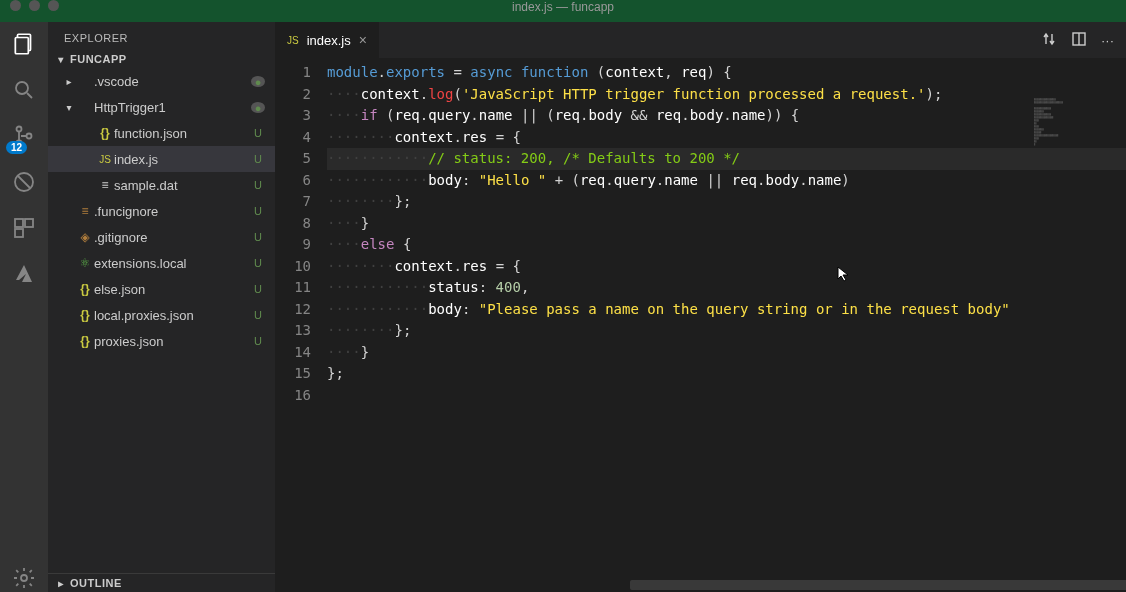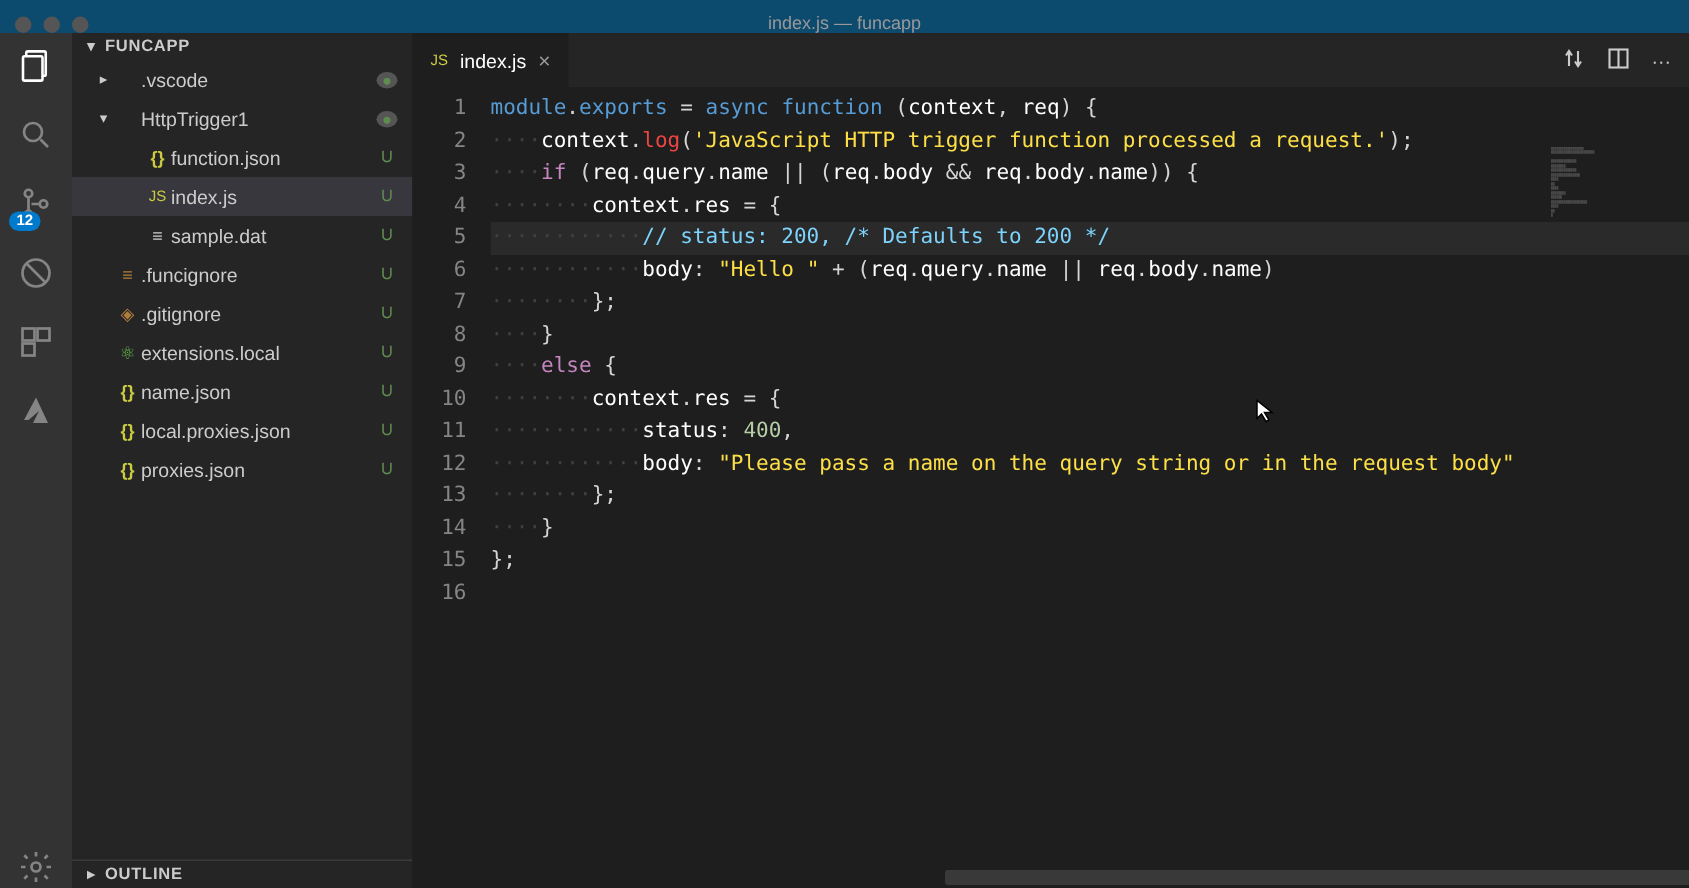--- a/index.html
+++ b/index.html
@@ -1,17 +1,17 @@
 <!DOCTYPE html>
 <html><head>
 <meta charset="utf-8">
 <style>
 *{margin:0;padding:0;box-sizing:border-box}
 body{font-family:-apple-system,BlinkMacSystemFont,"Segoe UI",sans-serif;background:#1e1e1e;color:#ccc;width:1126px;height:592px;overflow:hidden;font-size:13px}
-.titlebar{height:22px;background:#0c4a6e;display:flex;align-items:flex-end;position:relative}
+.titlebar{height:22px;background:#14532d;display:flex;align-items:flex-start;position:relative}
 .traffic{display:flex;gap:8px;padding-left:10px}
 .dot{width:11px;height:11px;border-radius:50%;background:#555}
 .title{position:absolute;left:50%;transform:translateX(-50%);font-size:12px;color:#999}
 .main{display:flex;height:570px}
 .activitybar{width:48px;background:#333333;display:flex;flex-direction:column;align-items:center;padding-top:8px;gap:18px}
 .activitybar .icon{width:28px;height:28px;display:flex;align-items:center;justify-content:center;color:#858585;cursor:pointer;position:relative}
 .activitybar .icon.active{color:#fff}
 .badge{position:absolute;bottom:-4px;left:-4px;background:#007acc;color:#fff;border-radius:9px;padding:1px 5px;font-size:10px;font-weight:600}
 .spacer{flex:1}
 .sidebar{width:227px;background:#252526;display:flex;flex-direction:column}
@@ -44,21 +44,21 @@
 .gutter{width:52px;text-align:right;color:#858585;padding-right:16px;padding-top:4px;user-select:none}
 .lines{flex:1;padding-top:4px;white-space:pre;overflow:hidden}
 .line.hl{background:#2a2a2a}
 .tk-k{color:#c586c0}
 .tk-b{color:#569cd6}
 .tk-f{color:#ef4444}
 .tk-v{color:#ffffff}
 .tk-p{color:#d4d4d4}
 .tk-s{color:#fde047}
 .tk-n{color:#b5cea8}
-.tk-c{color:#7dd3fc}
+.tk-c{color:#84cc16}
 .ws{color:#404040}
 .minimap{position:absolute;right:12px;top:40px;width:80px;height:70px;opacity:0.4;font-size:2px;line-height:3px;color:#888;overflow:hidden}
 .cursor-ptr{position:absolute;left:562px;top:244px;width:14px;height:16px;pointer-events:none}
 .hscroll{position:absolute;bottom:2px;left:355px;width:650px;height:10px;background:rgba(121,121,121,0.3);border-radius:2px}
 .outline{border-top:1px solid #3a3a3a}
 </style>
 </head>
 <body>
 
 <div class="titlebar">
@@ -114,20 +114,21 @@
     <div class="spacer"></div>
     <div class="icon">
       <svg width="24" height="24" viewBox="0 0 24 24" fill="none" stroke="currentColor" stroke-width="1.8">
           <circle cx="12" cy="12" r="3"></circle>
           <path d="M12 2v3M12 19v3M4.2 4.2l2.1 2.1M17.7 17.7l2.1 2.1M2 12h3M19 12h3M4.2 19.8l2.1-2.1M17.7 6.3l2.1-2.1"></path>
         </svg>
     </div>
   </div>
 
   <div class="sidebar">
+    <div class="sidebar-title">EXPLORER</div>
     <div class="section-hdr">
       <span class="chev">▾</span>
       <span>FUNCAPP</span>
     </div>
     <div class="tree" id="tree">
         <div class="row">
           <span class="indent" style="width:14px"></span>
           <span class="twist">▸</span>
           <span class="ficon folder"></span>
           <span class="label">.vscode</span>
@@ -179,21 +180,21 @@
           <span class="indent" style="width:14px"></span>
           <span class="twist"></span>
           <span class="ficon cs">⚛</span>
           <span class="label">extensions.local</span>
           <span class="status U">U</span>
         </div>
         <div class="row">
           <span class="indent" style="width:14px"></span>
           <span class="twist"></span>
           <span class="ficon json">{}</span>
-          <span class="label">name.json</span>
+          <span class="label">else.json</span>
           <span class="status U">U</span>
         </div>
         <div class="row">
           <span class="indent" style="width:14px"></span>
           <span class="twist"></span>
           <span class="ficon json">{}</span>
           <span class="label">local.proxies.json</span>
           <span class="status U">U</span>
         </div>
         <div class="row">

